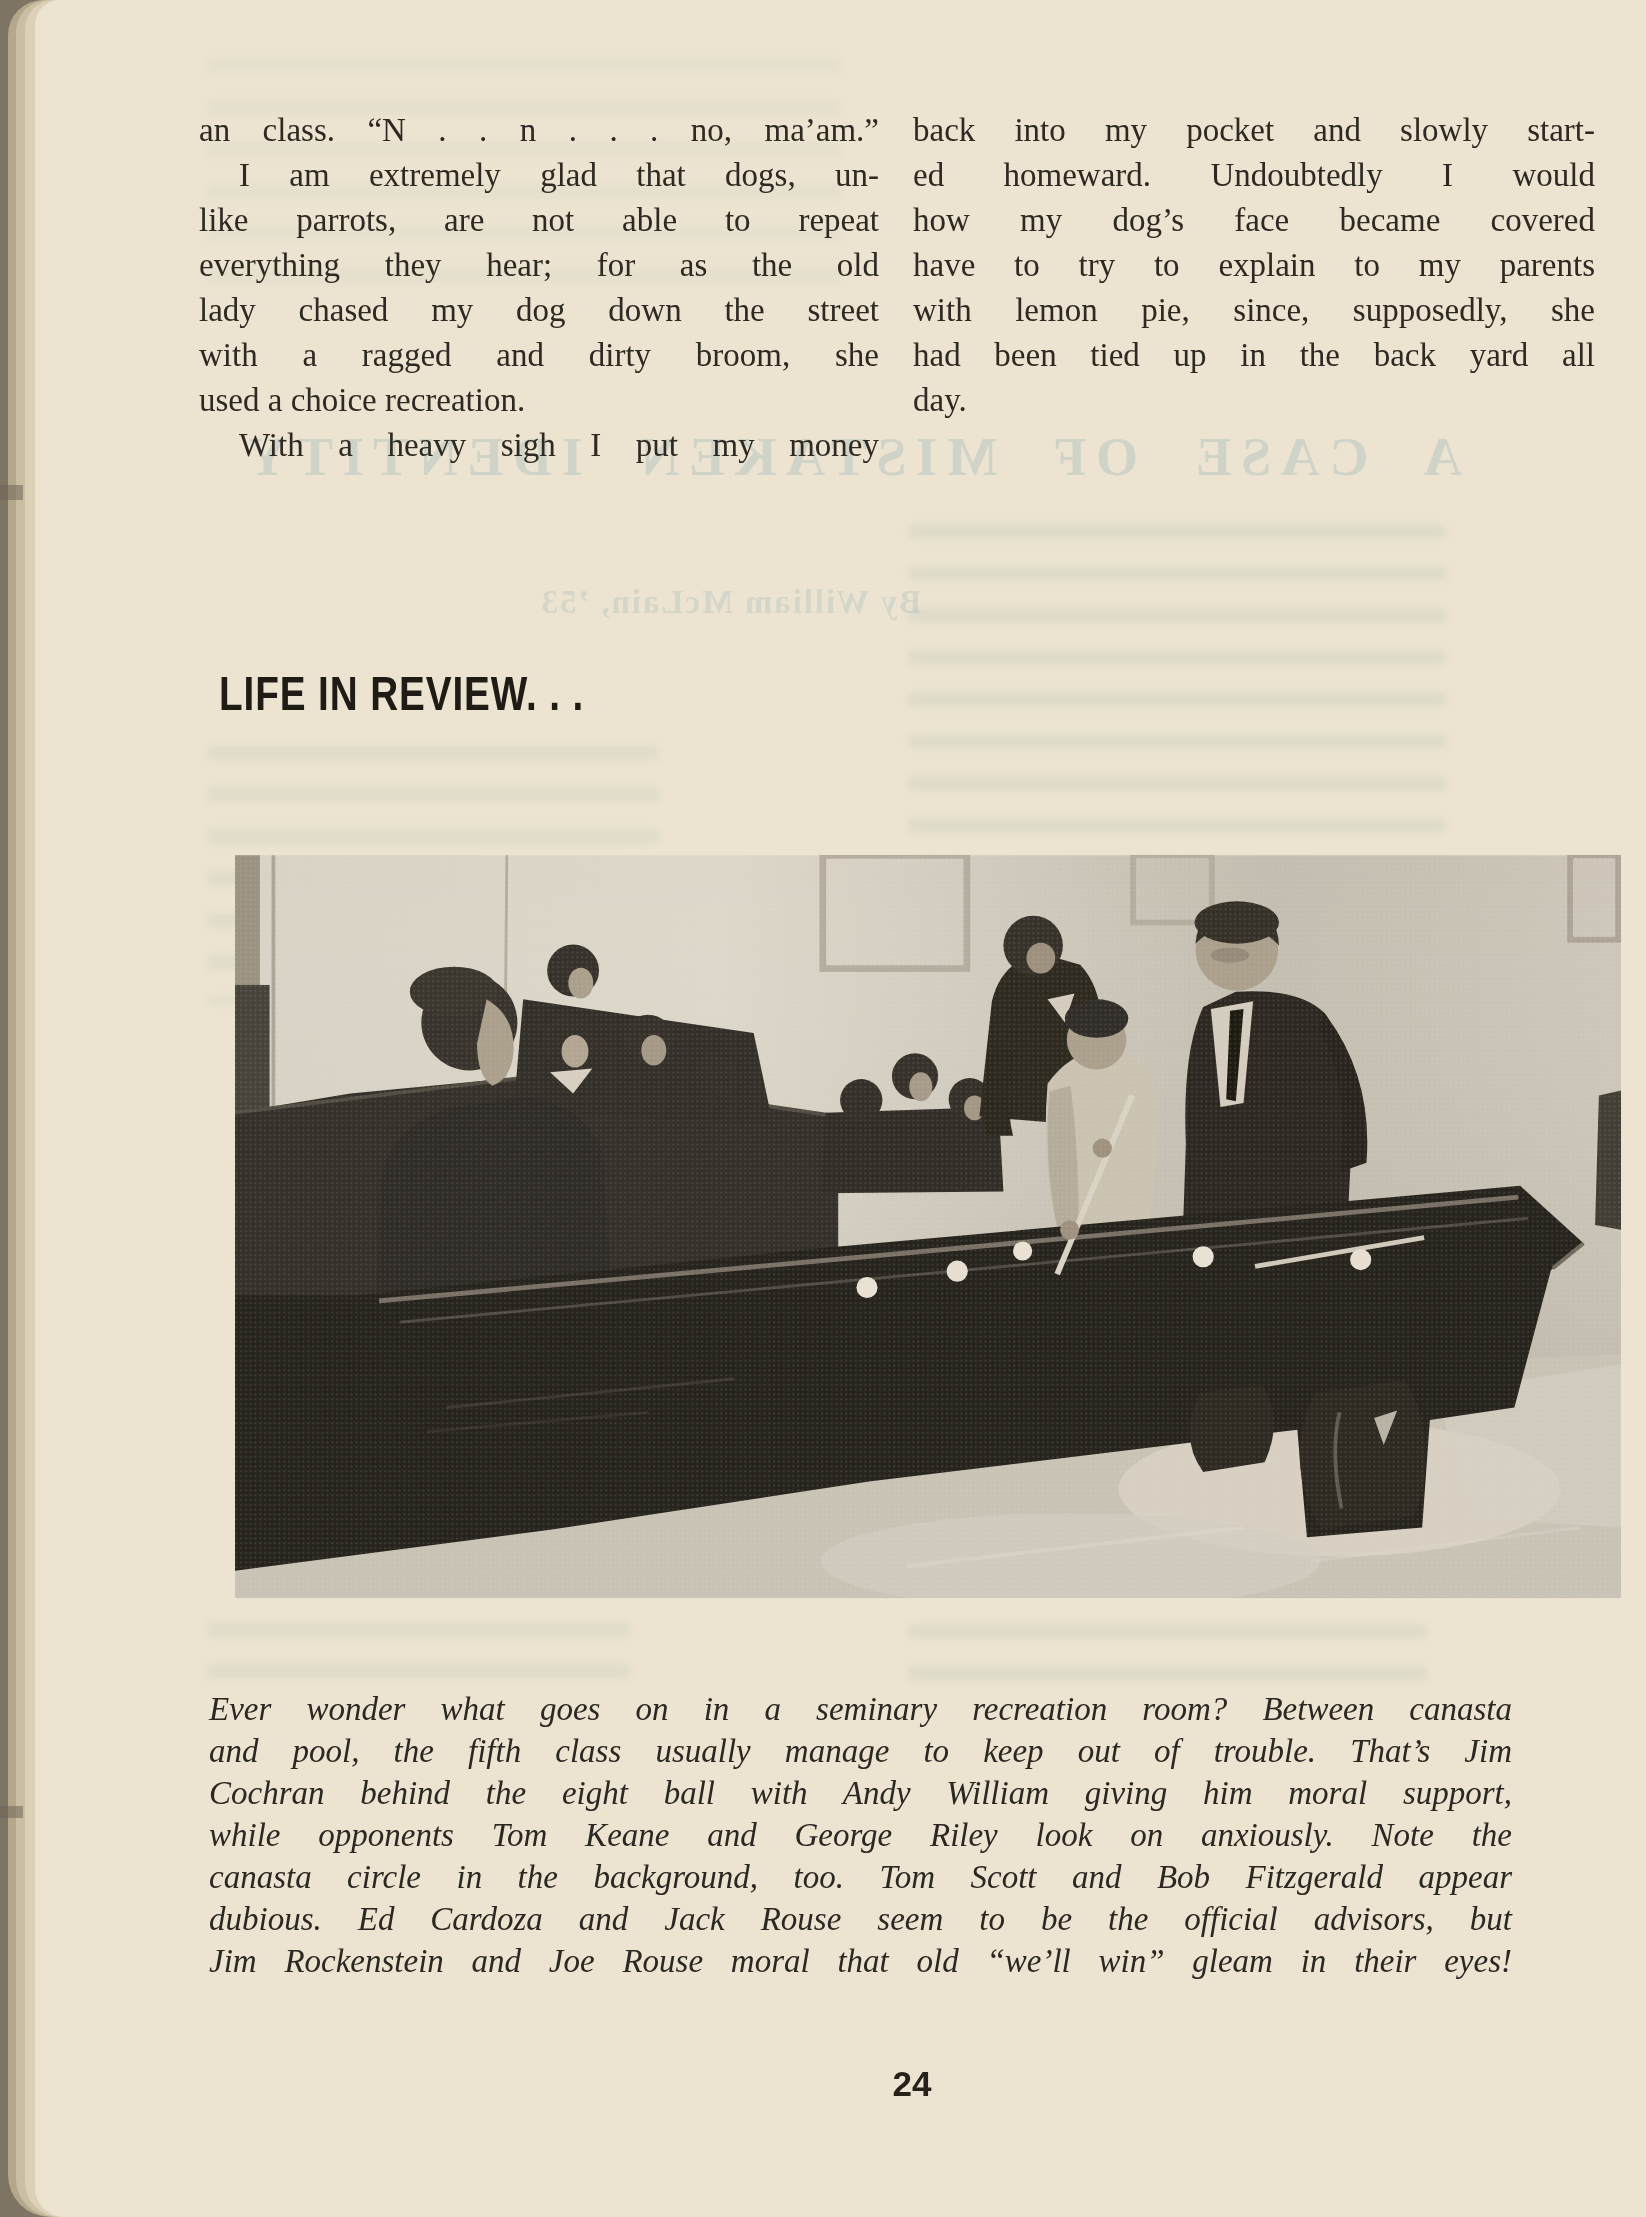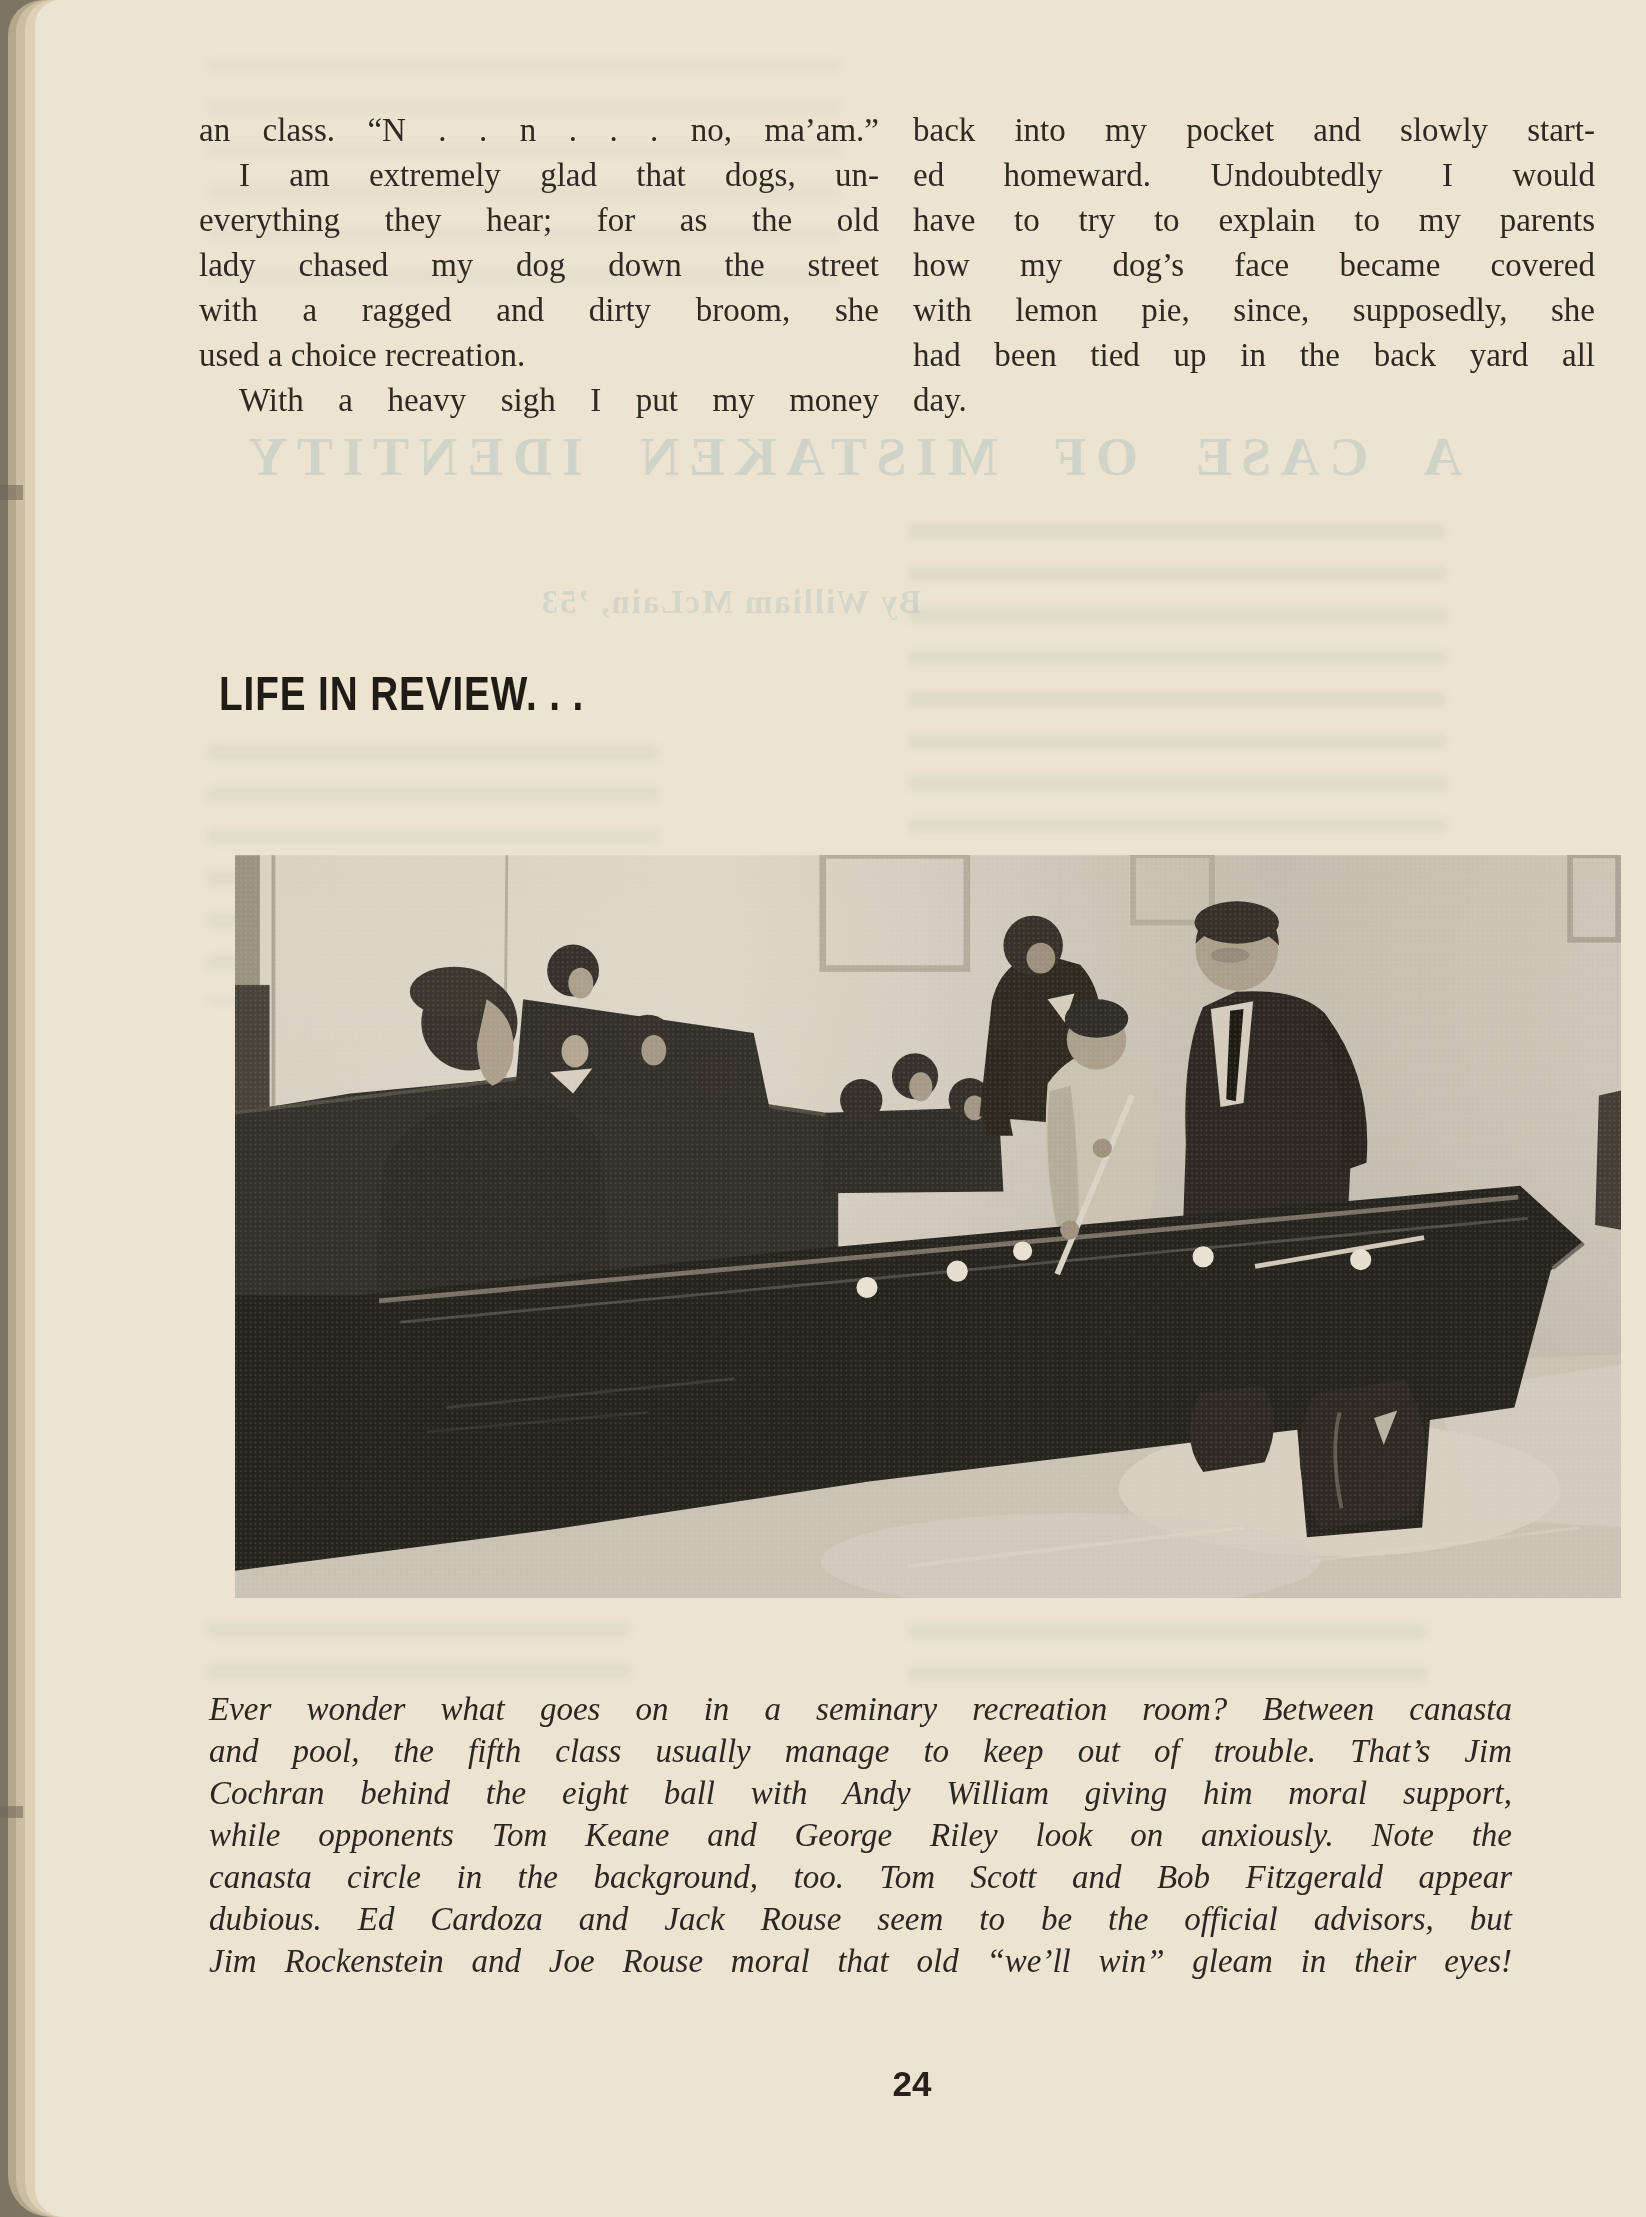--- a/index.html
+++ b/index.html
@@ -59,32 +59,33 @@
   <div class="ghost" id="ghost-title">A CASE OF MISTAKEN IDENTITY</div>
   <div class="ghost" id="ghost-byline">By William McLain, ’53</div>
   <div class="ghost-block" style="left:908px;top:524px;width:538px;height:480px;opacity:.38;"></div>
   <div class="ghost-block" style="left:207px;top:745px;width:452px;height:259px;opacity:.33;"></div>
   <div class="ghost-block" style="left:908px;top:1624px;width:519px;height:72px;opacity:.38;"></div>
   <div class="ghost-block" style="left:207px;top:1622px;width:423px;height:82px;opacity:.33;"></div>
 
   <div class="col" style="left:199px;top:108px;width:680px;">
     <div class="line">an class. “N . . n . . . no, ma’am.”</div>
     <div class="line ind">I am extremely glad that dogs, un-</div>
+    <div class="line">like parrots, are not able to repeat</div>
     <div class="line">everything they hear; for as the old</div>
     <div class="line">lady chased my dog down the street</div>
     <div class="line">with a ragged and dirty broom, she</div>
     <div class="line noj">used a choice recreation.</div>
     <div class="line ind">With a heavy sigh I put my money</div>
   </div>
 
   <div class="col" style="left:913px;top:108px;width:682px;">
     <div class="line">back into my pocket and slowly start-</div>
     <div class="line">ed homeward.  Undoubtedly I would</div>
+    <div class="line">how my dog’s face became covered</div>
     <div class="line">have to try to explain to my parents</div>
-    <div class="line">how my dog’s face became covered</div>
     <div class="line">with lemon pie, since, supposedly, she</div>
     <div class="line">had been tied up in the back yard all</div>
     <div class="line noj">day.</div>
   </div>
 
   <div class="heading">LIFE IN REVIEW. . .</div>
 
   <svg style="position:absolute;left:235px;top:855px;" width="1386" height="743" viewBox="0 0 1443 773" role="img" aria-label="Halftone photograph of seminarians in a recreation room: players shooting pool at a large dark billiard table with white balls, a canasta circle seated in the background, a tall seminarian in dark suit and tie standing at right">
     <defs>
       <linearGradient id="wallg" x1="0" y1="0" x2="1" y2="0">

